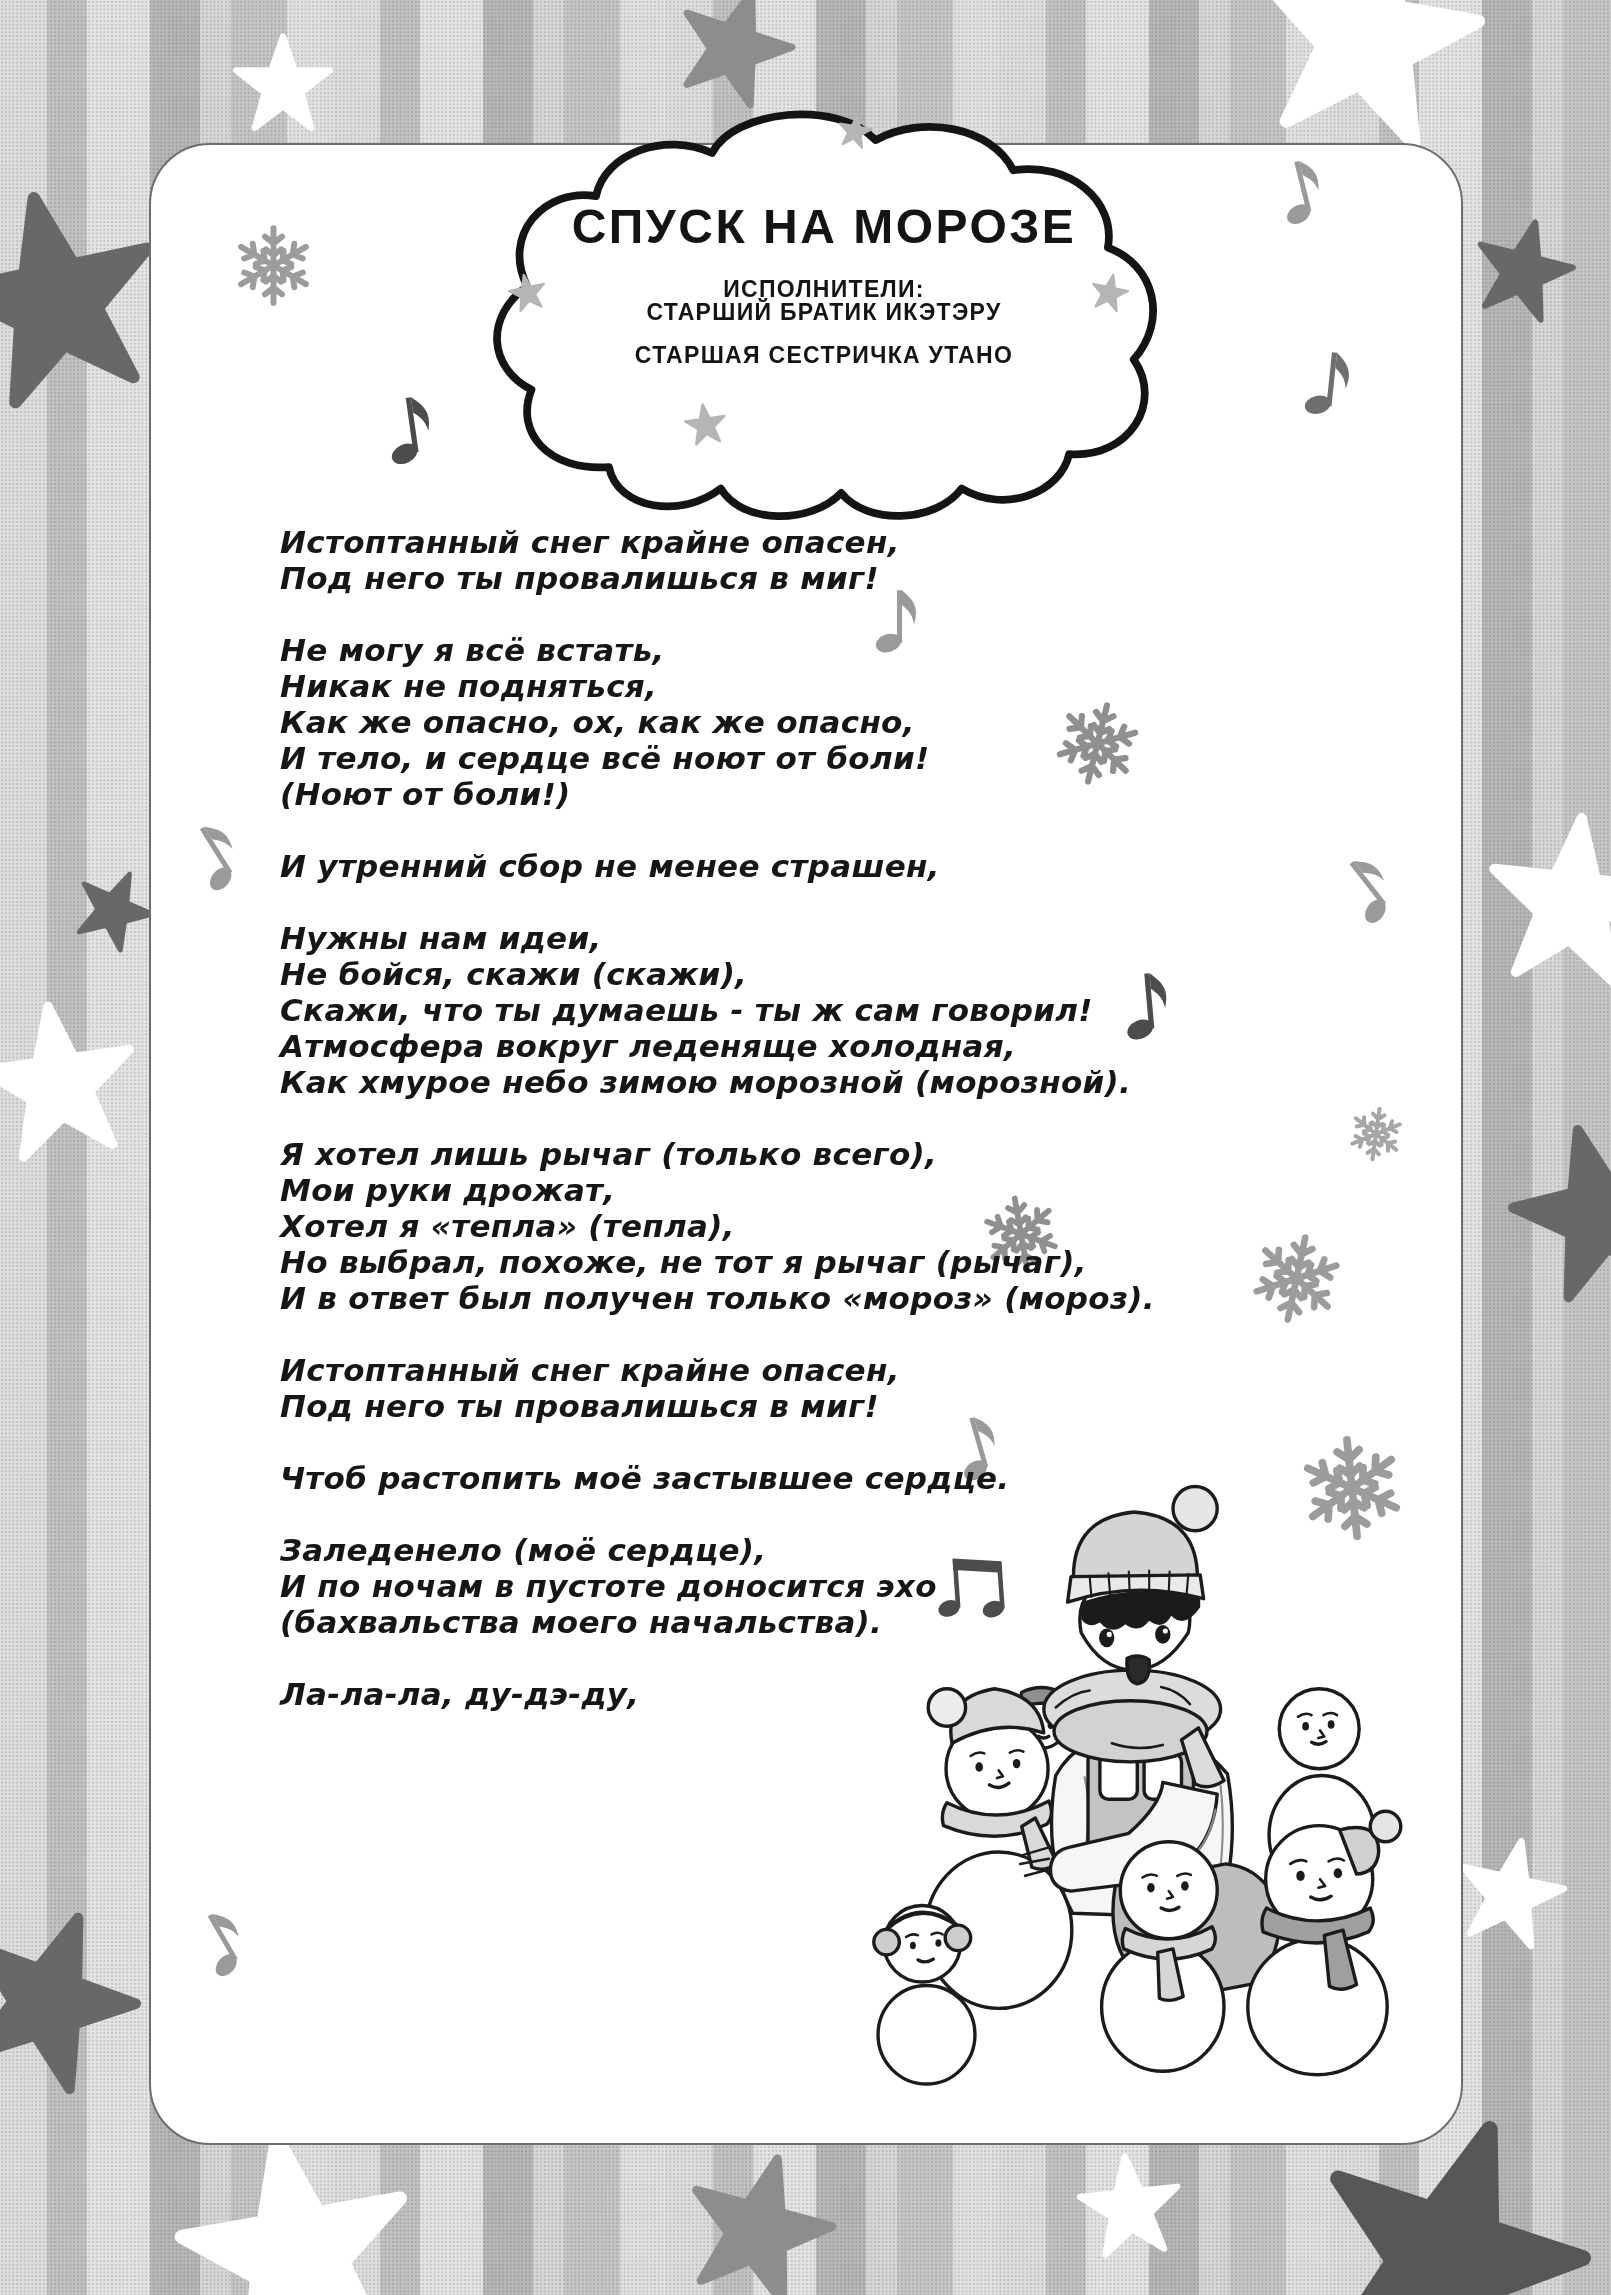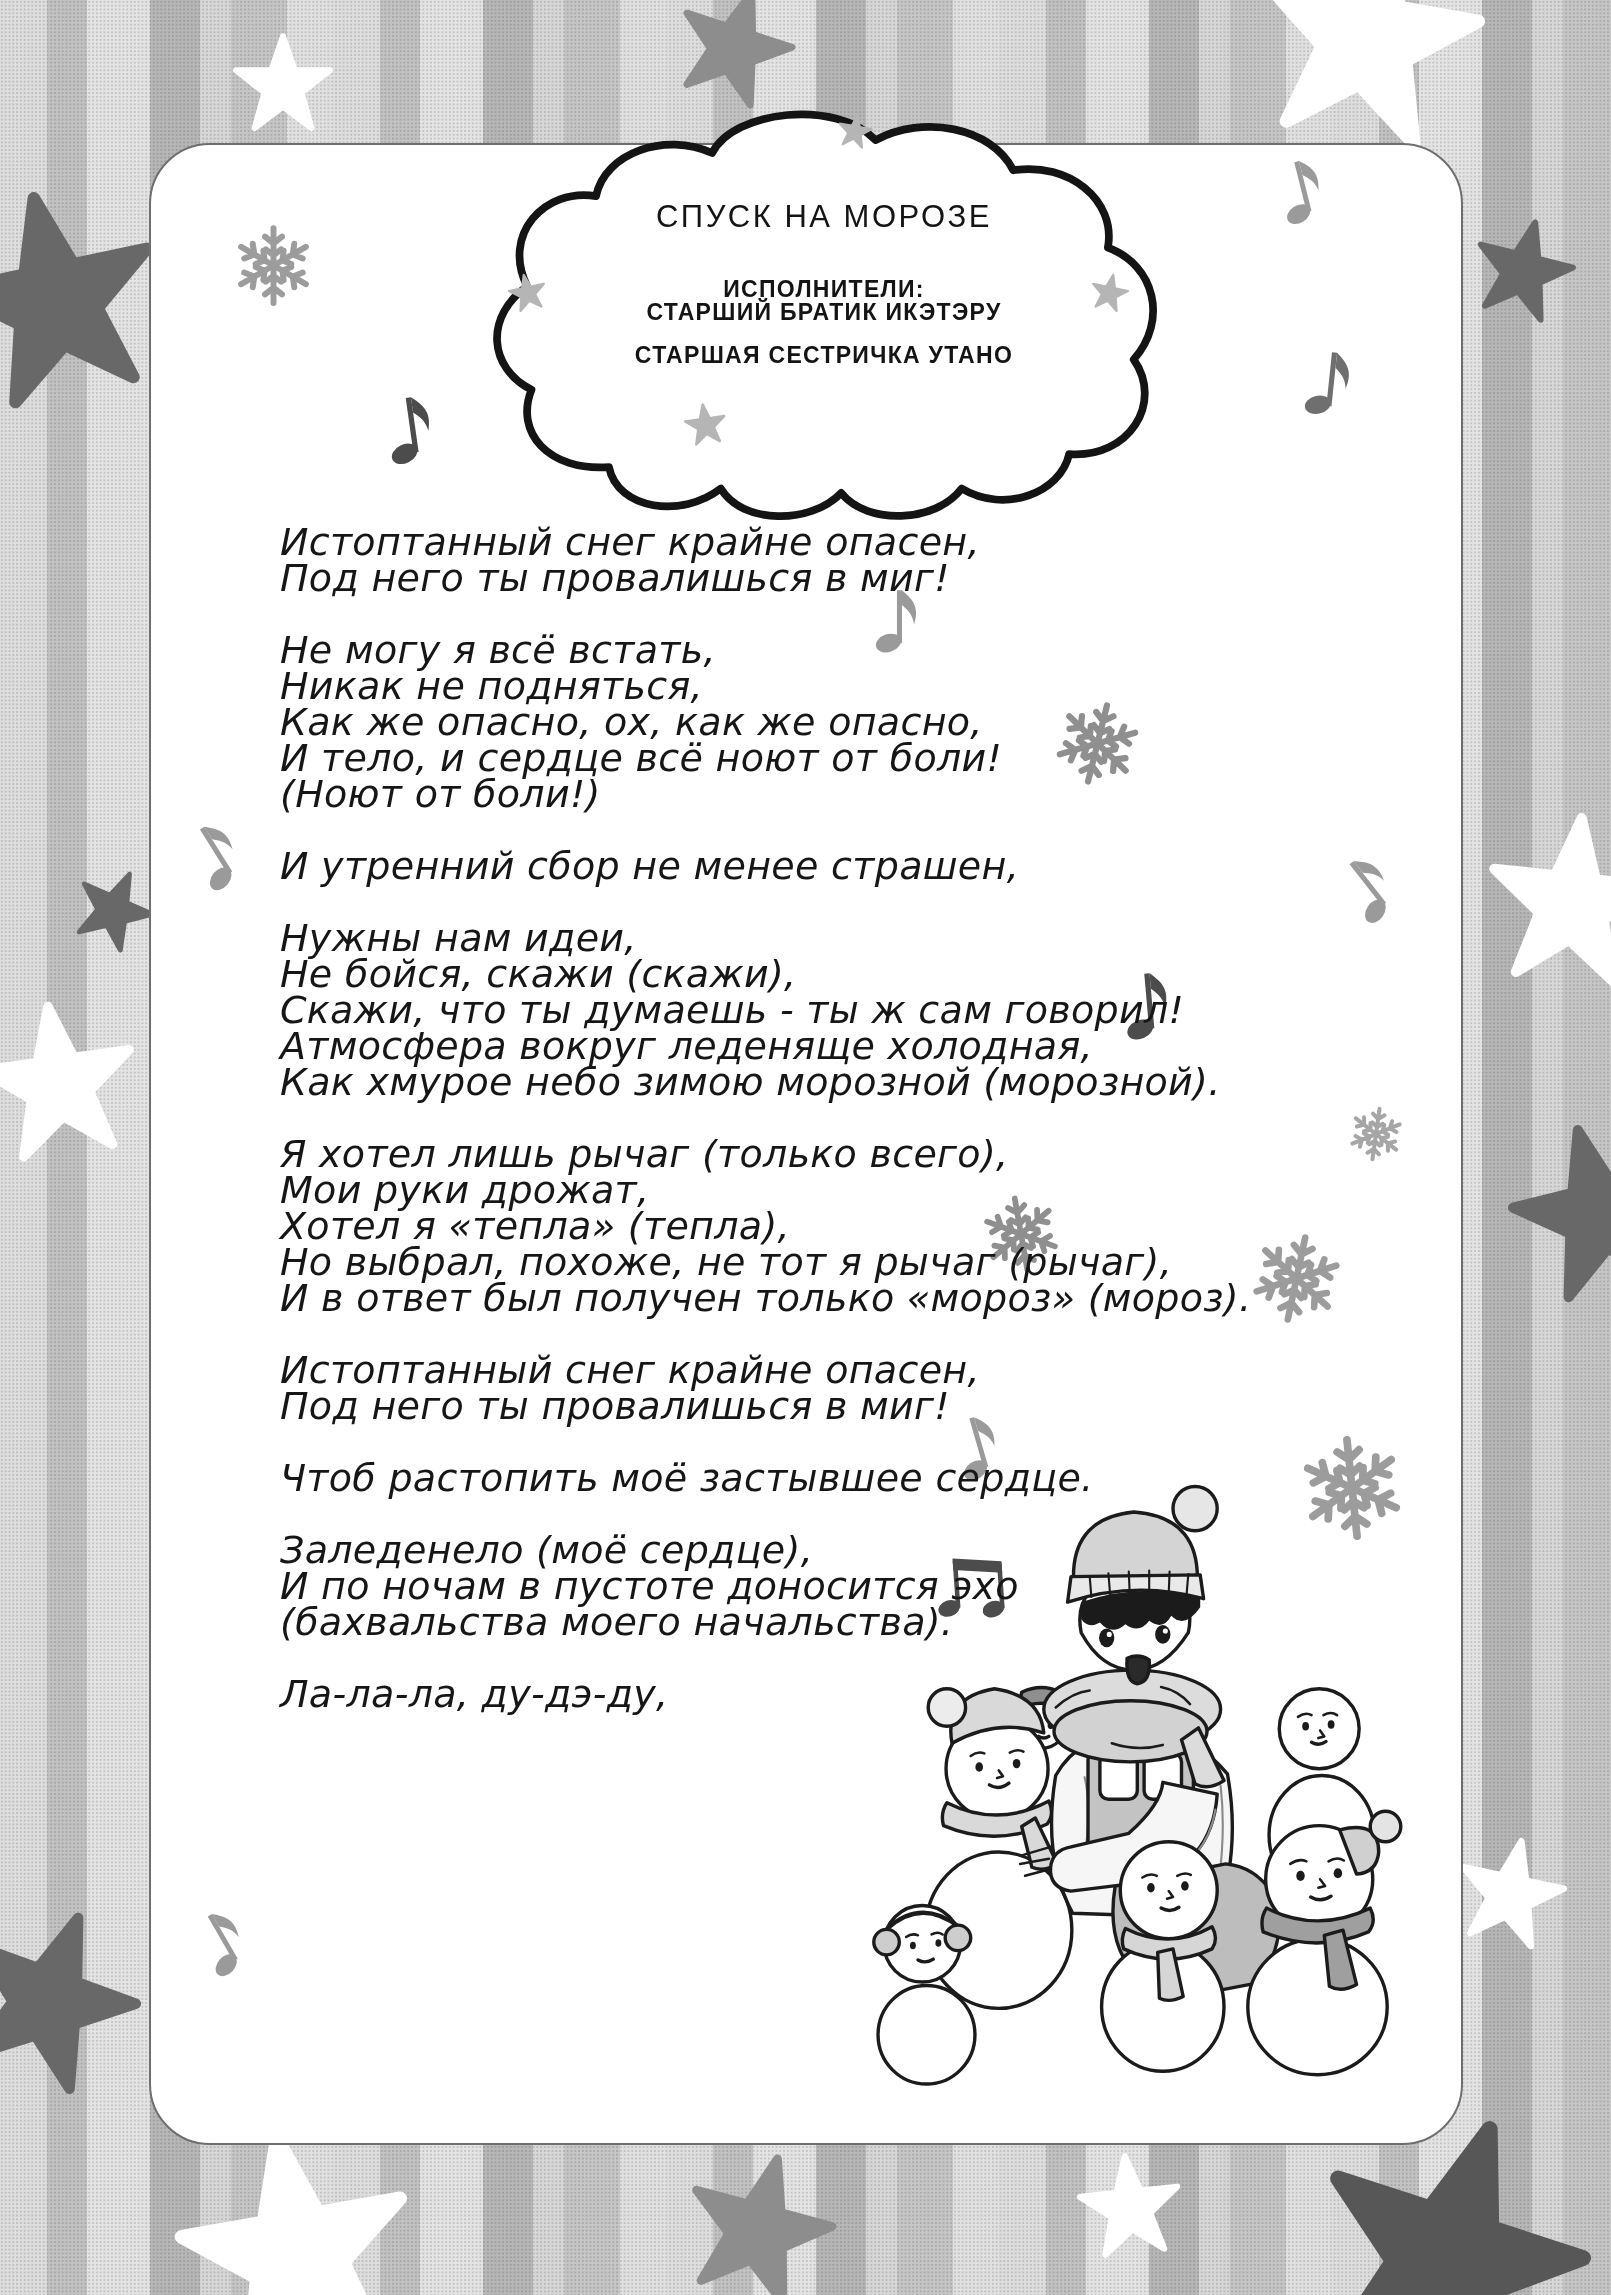--- a/index.html
+++ b/index.html
@@ -34,36 +34,36 @@
     position:absolute;left:149px;top:143px;width:1314px;height:2002px;
     background:#ffffff;border:2.5px solid #6e6e6e;border-radius:61px;
     box-sizing:border-box;
   }
 
   .cloud-wrap{position:absolute;left:467px;top:104px;width:714px;height:425px;}
   .cloud-wrap svg{position:absolute;left:0;top:0;width:100%;height:100%;overflow:visible;}
   .cloud-text{position:absolute;left:0;top:0;width:100%;height:100%;text-align:center;color:#141414;}
   .cloud-title{
     position:absolute;left:0;top:95px;width:100%;
-    font-family:"Liberation Sans",sans-serif;font-weight:normal;
-    font-size:31px;letter-spacing:2.5px;
+    font-family:"Liberation Sans",sans-serif;font-weight:bold;
+    font-size:48px;letter-spacing:2.5px;
   }
   .cloud-sub{
     position:absolute;left:0;width:100%;
     font-family:"Liberation Sans",sans-serif;font-weight:bold;
     font-size:23px;letter-spacing:1.3px;
   }
   .sub1{top:172px;} .sub2{top:195px;text-align:center;} .sub3{top:238px;}
 
   .lyrics{
     position:absolute;left:280px;top:524px;width:977px;
     color:#161616;
     font-family:"DejaVu Sans",sans-serif;
-    font-style:italic;font-weight:normal;
-    font-size:38px;letter-spacing:0.3px;
+    font-style:italic;font-weight:bold;
+    font-size:31px;letter-spacing:0.3px;
   }
   .stanza{margin-bottom:36px;}
   .lyric-line{height:36px;line-height:36px;white-space:nowrap;}
 
   .illus{position:absolute;left:833px;top:1410px;width:595px;height:680px;}
 </style>
 </head>
 <body>
 
 <div class="page">

